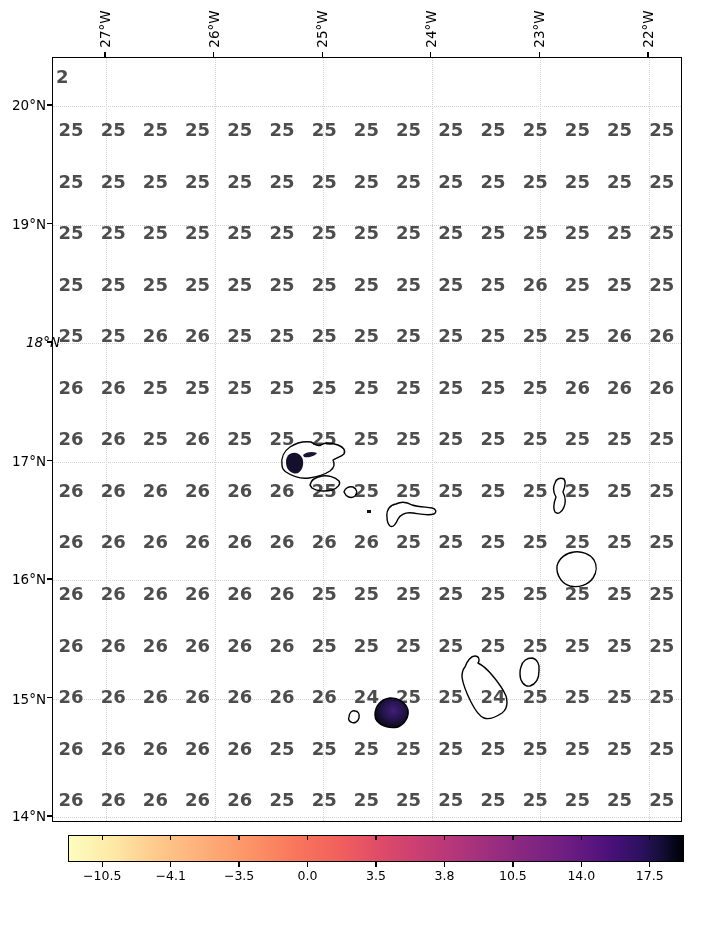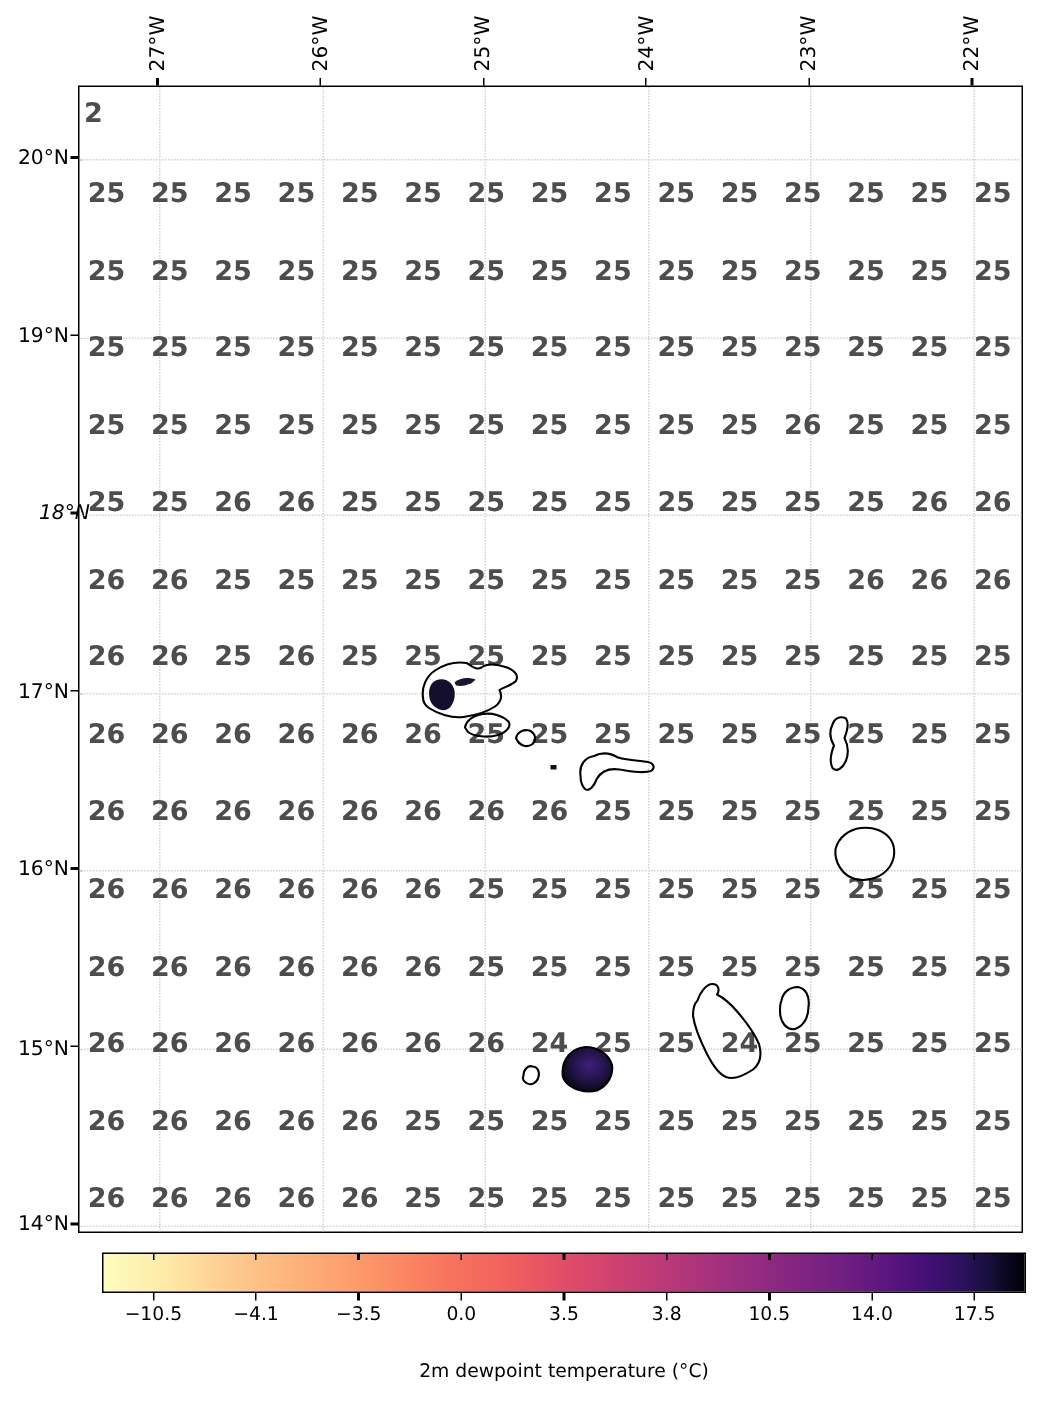--- a/index.html
+++ b/index.html
@@ -299,21 +299,20 @@
       <span class="val" style="left: 355.6px; top: 741.15px;">25</span>
       <span class="val" style="left: 397.8px; top: 741.15px;">25</span>
       <span class="val" style="left: 440px; top: 741.15px;">25</span>
       <span class="val" style="left: 482.2px; top: 741.15px;">25</span>
       <span class="val" style="left: 524.4px; top: 741.15px;">25</span>
       <span class="val" style="left: 566.6px; top: 741.15px;">25</span>
       <span class="val" style="left: 608.8px; top: 741.15px;">25</span>
     </div>
 
   <div id="cbar"></div>
-  <span id="cbar-label">2m dewpoint temperature (°C)</span>
 <span class="xlab" style="left: 105px; top: 29px;">27°W</span>
     <div class="tickmark" style="left: 104.3px; top: 52px; width: 1.4px; height: 4.5px;"></div>
     <span class="xlab" style="left: 213.6px; top: 29px;">26°W</span>
     <div class="tickmark" style="left: 212.9px; top: 52px; width: 1.4px; height: 4.5px;"></div>
     <span class="xlab" style="left: 322.2px; top: 29px;">25°W</span>
     <div class="tickmark" style="left: 321.5px; top: 52px; width: 1.4px; height: 4.5px;"></div>
     <span class="xlab" style="left: 430.8px; top: 29px;">24°W</span>
     <div class="tickmark" style="left: 430.1px; top: 52px; width: 1.4px; height: 4.5px;"></div>
     <span class="xlab" style="left: 539.4px; top: 29px;">23°W</span>
     <div class="tickmark" style="left: 538.7px; top: 52px; width: 1.4px; height: 4.5px;"></div>

